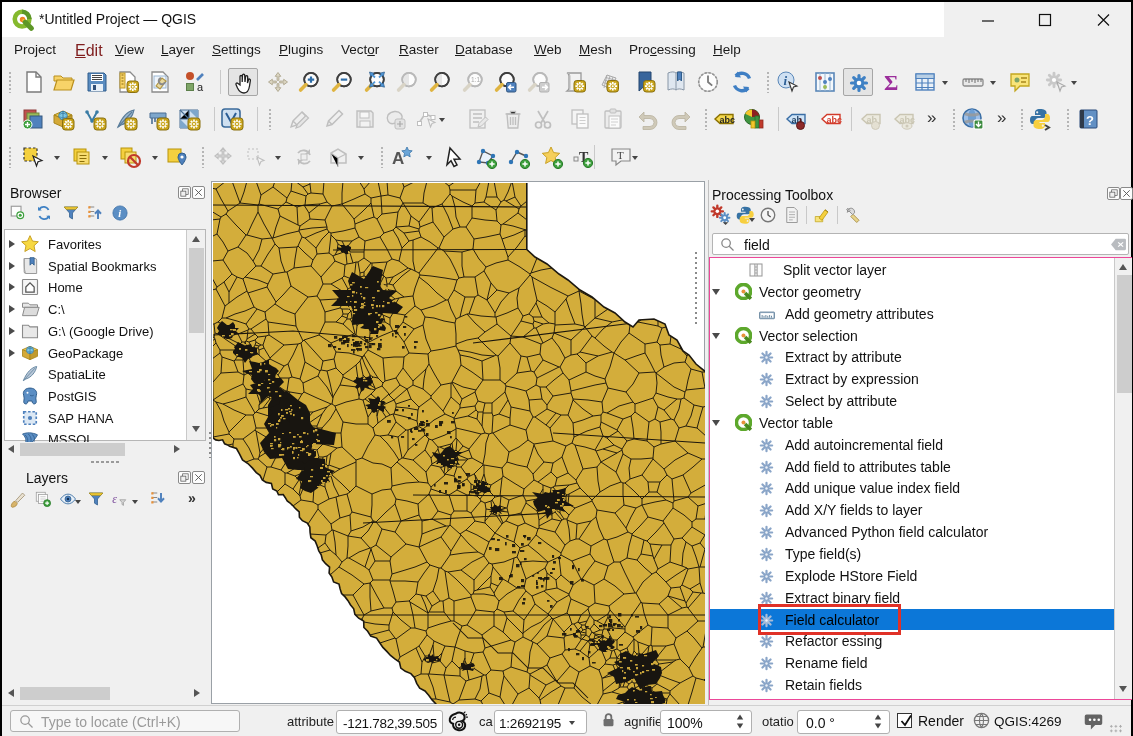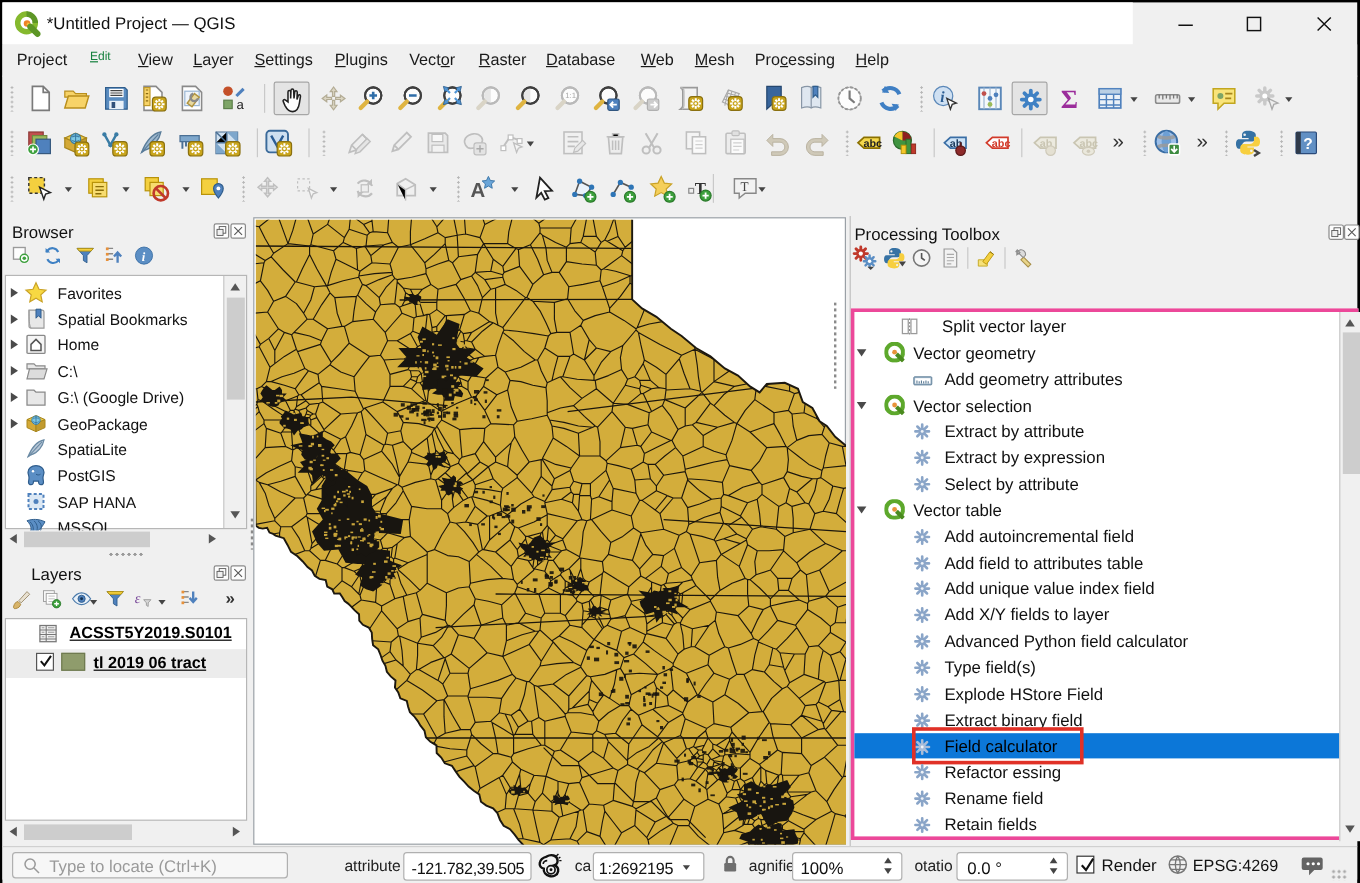--- a/index.html
+++ b/index.html
@@ -32,21 +32,21 @@
       </svg>
       <div class="abs" style="left:37px;top:9px;font-size:14px;color:#111">*Untitled Project — QGIS</div>
       <svg class="abs" style="left:974px;top:8px" width="150" height="20" viewBox="0 0 150 20">
         <path d="M6 11h12" stroke="#111" stroke-width="1.2"></path>
         <rect x="63.5" y="4.5" width="11" height="11" fill="none" stroke="#111" stroke-width="1.2"></rect>
         <path d="M122 4.5l11 11M133 4.5l-11 11" stroke="#111" stroke-width="1.2"></path>
       </svg>
     </div>
     <div class="abs" style="left:0;top:35px;width:1129px;height:27px;background:#f0f0f0;border-bottom:1px solid #f0f0f0">
       <div class="abs" style="left:12px;top:5px;font-size:13.5px;color:#1a1a1a">Pro<u>j</u>ect</div>
-      <div class="abs" style="left:73px;top:5px;font-size:10px;color:#15803d"><u>E</u>dit</div>
+      <div class="abs" style="left:73px;top:5px;font-size:16px;color:#7f1d1d"><u>E</u>dit</div>
       <div class="abs" style="left:113px;top:5px;font-size:13.5px;color:#1a1a1a"><u>V</u>iew</div>
       <div class="abs" style="left:159px;top:5px;font-size:13.5px;color:#1a1a1a"><u>L</u>ayer</div>
       <div class="abs" style="left:210px;top:5px;font-size:13.5px;color:#1a1a1a"><u>S</u>ettings</div>
       <div class="abs" style="left:277px;top:5px;font-size:13.5px;color:#1a1a1a"><u>P</u>lugins</div>
       <div class="abs" style="left:339px;top:5px;font-size:13.5px;color:#1a1a1a">Vect<u>o</u>r</div>
       <div class="abs" style="left:397px;top:5px;font-size:13.5px;color:#1a1a1a"><u>R</u>aster</div>
       <div class="abs" style="left:453px;top:5px;font-size:13.5px;color:#1a1a1a"><u>D</u>atabase</div>
       <div class="abs" style="left:532px;top:5px;font-size:13.5px;color:#1a1a1a"><u>W</u>eb</div>
       <div class="abs" style="left:577px;top:5px;font-size:13.5px;color:#1a1a1a"><u>M</u>esh</div>
       <div class="abs" style="left:627px;top:5px;font-size:13.5px;color:#1a1a1a">Pro<u>c</u>essing</div>
@@ -796,35 +796,20 @@
         <div class="abs" style="left:147px;top:26px"><svg width="18" height="18" viewBox="0 0 24 24">
             <path d="M4 4h7M4 10h7M4 16h7" stroke="#888" stroke-width="1.6"></path>
             <rect x="3" y="3" width="3" height="3" fill="#e8913a"></rect>
             <rect x="3" y="9" width="3" height="3" fill="#e8913a"></rect>
             <rect x="3" y="15" width="3" height="3" fill="#e8913a"></rect>
             <path d="M16 4v11m-4-4l4 4.5 4-4.5" fill="none" stroke="#4f81bd" stroke-width="2.6"></path>
           </svg></div>
         <div class="caret" style="left:73px;top:36px"></div>
         <div class="caret" style="left:130px;top:36px"></div>
         <div class="abs" style="left:186px;top:26px;font-size:14px;font-weight:bold;color:#333">»</div>
-        <div class="abs" style="left:2px;top:51px;width:202px;height:169px;background:#fff;border:1px solid #b6b6b6">
-          <div class="abs" style="left:26px;top:3px;width:17px;height:17px"><svg width="18" height="18" viewBox="0 0 24 24">
-              <rect x="3" y="3" width="18" height="18" fill="#f2f2f2" stroke="#777" stroke-width="1.4"></rect>
-              <path d="M3 8h18M3 13h18M3 18h18M10 3v18" stroke="#777" stroke-width="1.2"></path>
-              <path d="M5 5.5h3M12 5.5h7M5 10.5h3M12 10.5h7M5 15.5h3M12 15.5h7" stroke="#999" stroke-width="1.1"></path>
-            </svg></div>
-          <div class="abs" style="left:53px;top:4px;font-size:13.5px;font-weight:bold;text-decoration:underline;color:#000">ACSST5Y2019.S0101</div>
-          <div class="abs" style="left:0;top:25px;width:200px;height:24px;background:#ececec"></div>
-          <div class="abs" style="left:25px;top:28px;width:15px;height:15px;background:#fff;border:1px solid #555"></div>
-          <svg class="abs" style="left:27px;top:29px" width="12" height="12" viewBox="0 0 12 12">
-            <path d="M2 6l3 3.5L10.5 1.5" fill="none" stroke="#111" stroke-width="1.7"></path>
-          </svg>
-          <div class="abs" style="left:46px;top:28px;width:20px;height:15px;background:#8f9c6c;border:1px solid #6f7a50"></div>
-          <div class="abs" style="left:73px;top:29px;font-size:13.5px;font-weight:bold;text-decoration:underline;color:#000">tl 2019 06 tract</div>
-        </div>
         <div class="abs" style="left:2px;top:222px;width:202px;height:15px;background:#f0f0f0">
           <div class="sbarrow lfarr" style="left:4px;top:3px"></div>
           <div class="abs" style="left:16px;top:1px;width:90px;height:13px;background:#cdcdcd"></div>
           <div class="sbarrow rtarr" style="left:190px;top:3px"></div>
         </div>
       </div>
       <div class="abs" style="left:209px;top:1px;width:494px;height:523px;background:#fff;border:1px solid #9aa0a6">
         <div class="abs" style="left:1px;top:1px;width:492px;height:521px;overflow:hidden">
           <svg width="492" height="521" viewBox="0 0 492 521" style="position:absolute;left:0;top:0">
 <defs>
@@ -1365,21 +1350,32 @@
         <div class="abs" style="left:104px;top:26px"><svg width="18" height="18" viewBox="0 0 24 24">
             <path d="M3 14h10v7H3z" fill="#f7e27a" stroke="#c2a61f"></path>
             <path d="M8 16l8-11 4 3-8 11z" fill="#f4d03f" stroke="#b8930a"></path>
             <path d="M16 5l4 3" stroke="#8a6d08"></path>
           </svg></div>
         <div class="sep" style="left:128px;top:26px;height:18px"></div>
         <div class="abs" style="left:135px;top:26px"><svg width="18" height="18" viewBox="0 0 24 24">
             <path d="M12 11L20 19l-3 3-8-8z" fill="#e8d48a" stroke="#a8904a" stroke-width="1.2"></path>
             <path d="M8 3a5 5 0 0 1 6 6l-2.5 2.5-5-5-2 2A5 5 0 0 1 8 3zM5 3l3 3-1.5 1.5L3.5 5z" fill="#dcdcdc" stroke="#8a8a8a" stroke-width="1.2"></path>
           </svg></div>
-        <div class="abs" style="left:0px;top:77px;width:423px;height:443px;background:#fff;border:3px solid #ec4899">
+        <div class="abs" style="left:3px;top:53px;width:417px;height:22px;background:#fff;border:1px solid #b4b4b4;border-radius:2px">
+          <div class="abs" style="left:6px;top:2px"><svg width="17" height="17" viewBox="0 0 24 24">
+              <circle cx="10" cy="10" r="6" fill="none" stroke="#888" stroke-width="1.8"></circle>
+              <path d="M14.5 14.5l6 6" stroke="#888" stroke-width="1.8"></path>
+            </svg></div>
+          <div class="abs f14" style="left:31px;top:3px;color:#111">field</div>
+          <div class="abs" style="left:397px;top:2px"><svg width="17" height="17" viewBox="0 0 24 24">
+              <path d="M8 4h13a1.5 1.5 0 0 1 1.5 1.5v13A1.5 1.5 0 0 1 21 20H8l-6.5-8z" fill="#b9bcc0"></path>
+              <path d="M11.5 9l7 6M18.5 9l-7 6" stroke="#fff" stroke-width="1.8"></path>
+            </svg></div>
+        </div>
+        <div class="abs" style="left:0px;top:77px;width:423px;height:443px;background:#fff;border:1px solid #ec4899">
           <div class="abs" style="left:37px;top:3px"><svg width="18" height="18" viewBox="0 0 24 24">
               <rect x="4" y="4" width="6.5" height="16" fill="#fdfdfd" stroke="#9a9a9a" stroke-width="1.4"></rect>
               <rect x="13.5" y="4" width="6.5" height="16" fill="#fdfdfd" stroke="#9a9a9a" stroke-width="1.4"></rect>
               <path d="M12 3v18" stroke="#888" stroke-width="1.2" stroke-dasharray="2 2"></path>
             </svg></div>
           <div class="abs f14" style="left:73px;top:4px;color:#111;white-space:nowrap">Split vector layer</div>
           <div class="tree-arrow-d" style="left:2px;top:31px"></div>
           <div class="abs" style="left:25px;top:25px"><svg width="17" height="17" viewBox="0 0 22 22">
               <circle cx="11" cy="11" r="9.2" fill="none" stroke="#5da82c" stroke-width="4.6"></circle>
               <circle cx="11" cy="11" r="2.6" fill="#e8933a"></circle>
@@ -1559,21 +1555,21 @@
       </div>
       <div class="abs" style="left:895px;top:7px;width:15px;height:15px;background:#fff;border:1.5px solid #333"></div>
       <svg class="abs" style="left:897px;top:8px" width="14" height="14" viewBox="0 0 14 14">
         <path d="M2.5 7l3.5 4L12 1.5" fill="none" stroke="#111" stroke-width="1.8"></path>
       </svg>
       <div class="abs f14" style="left:916px;top:7px;color:#111">Render</div>
       <div class="abs" style="left:970px;top:5px"><svg width="19" height="19" viewBox="0 0 24 24">
           <circle cx="12" cy="12" r="9" fill="none" stroke="#777" stroke-width="1.6"></circle>
           <path d="M3 12h18M12 3c3.5 4.5 3.5 13.5 0 18M12 3c-3.5 4.5-3.5 13.5 0 18M4.5 7h15M4.5 17h15" fill="none" stroke="#777" stroke-width="1.4"></path>
         </svg></div>
-      <div class="abs" style="left:992px;top:8px;color:#111;font-size:13.5px">EPSG:4269</div>
+      <div class="abs" style="left:992px;top:8px;color:#111;font-size:13.5px">QGIS:4269</div>
       <div class="abs" style="left:1081px;top:5px"><svg width="21" height="21" viewBox="0 0 24 24">
           <path d="M4 4h16a2 2 0 0 1 2 2v8a2 2 0 0 1-2 2h-6l-5 5v-5H4a2 2 0 0 1-2-2V6a2 2 0 0 1 2-2z" fill="#636363"></path>
           <circle cx="8" cy="10" r="1.5" fill="#fff"></circle>
           <circle cx="13" cy="10" r="1.5" fill="#fff"></circle>
           <circle cx="18" cy="10" r="1.5" fill="#fff"></circle>
         </svg></div>
       <div class="abs" style="left:1107px;top:18px;width:14px;height:10px;background-image:radial-gradient(#aaa 35%,transparent 40%);background-size:4.6px 4.6px"></div>
     </div>
   </div>
 </body></html>

